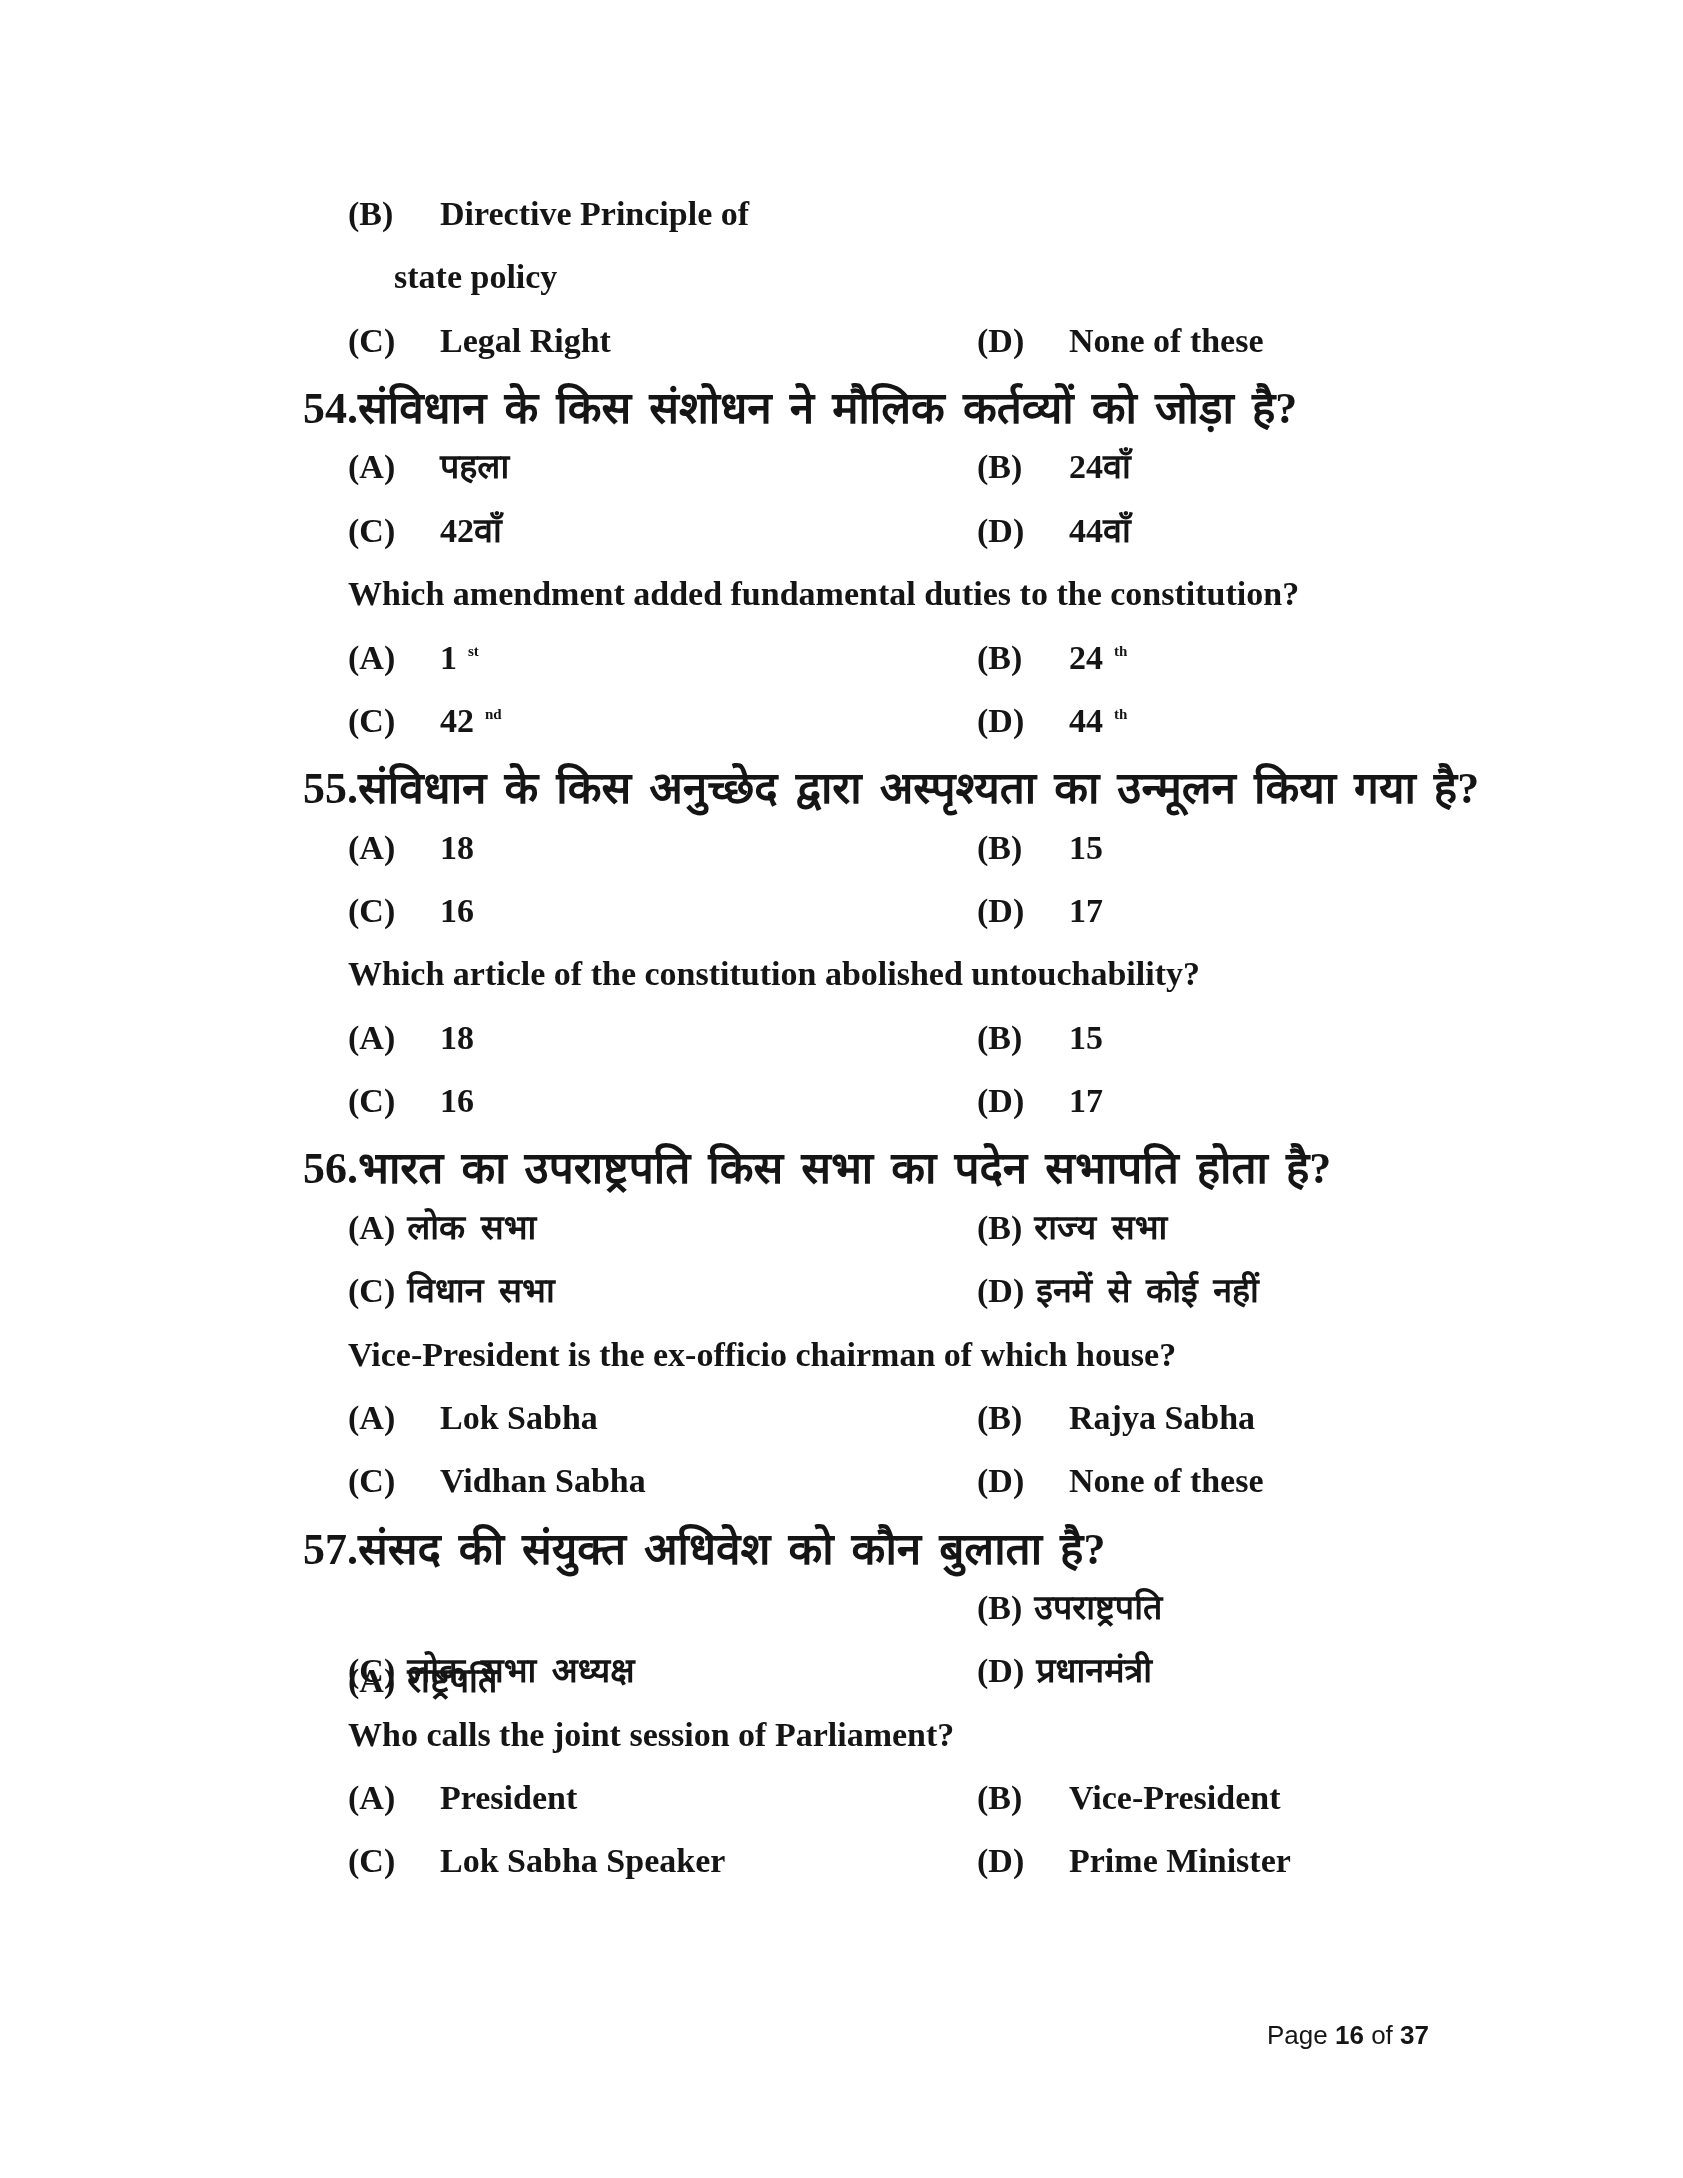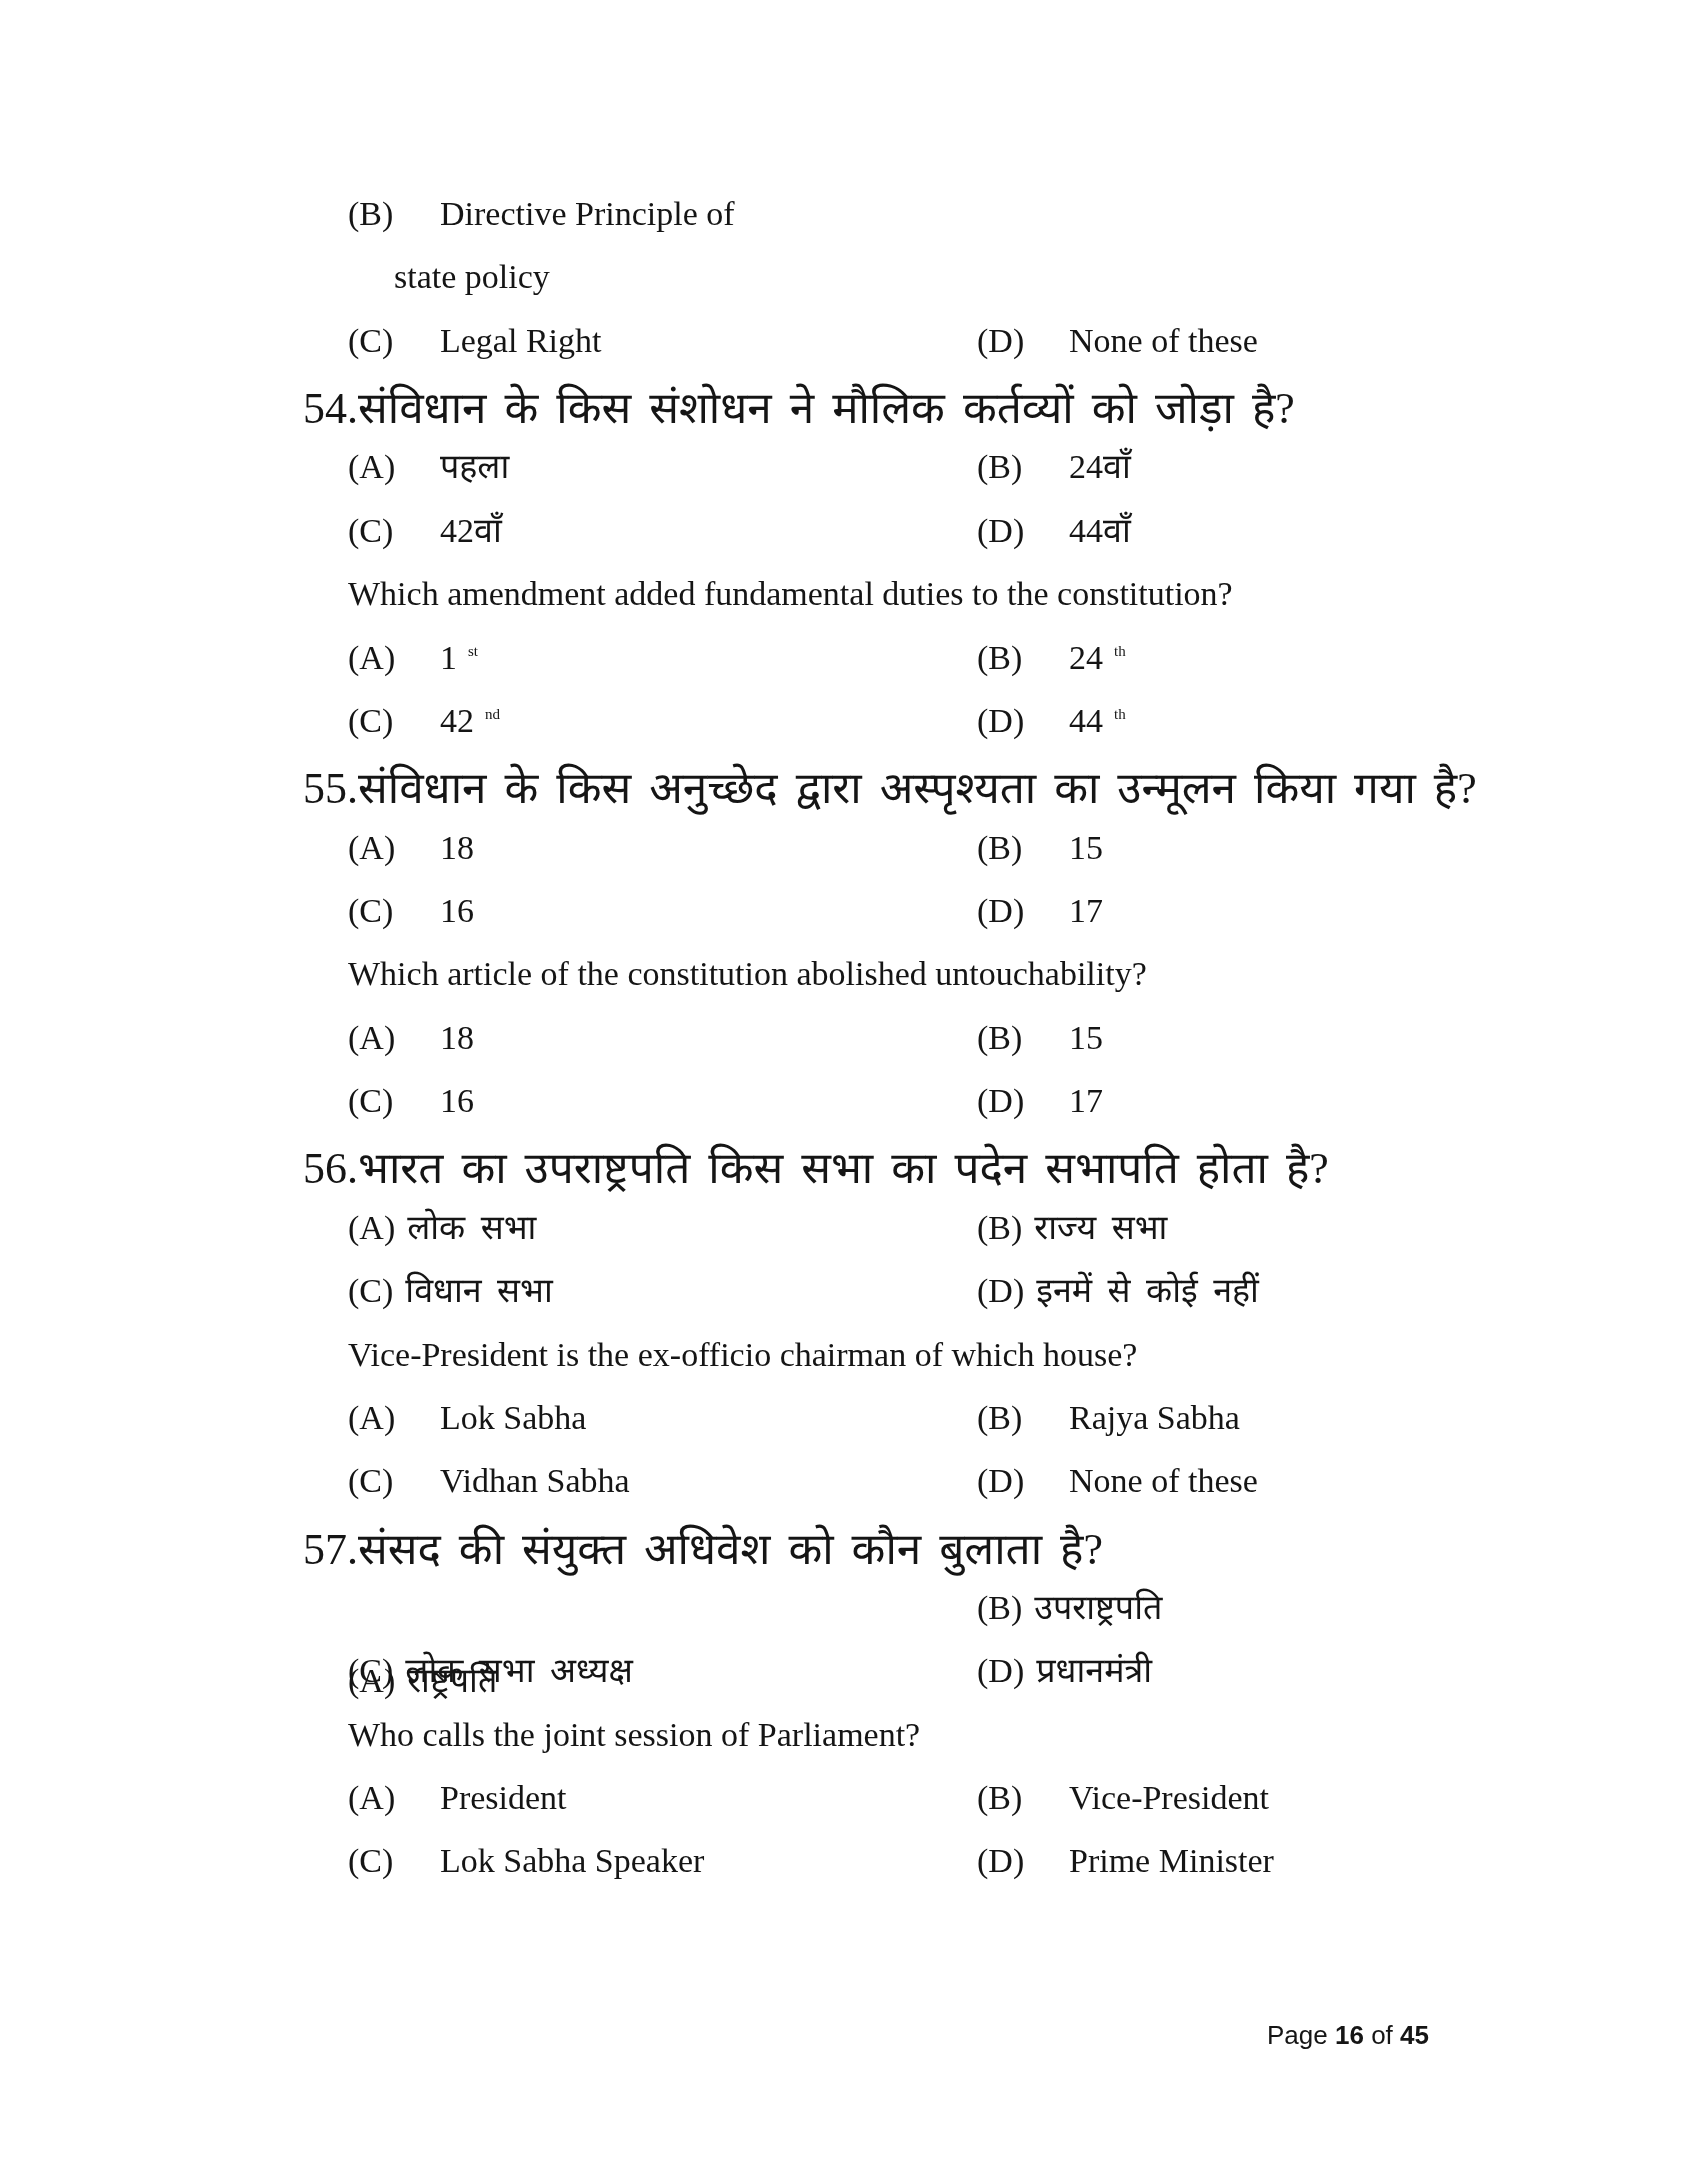--- a/index.html
+++ b/index.html
@@ -5,21 +5,21 @@
   html, body { margin: 0; padding: 0; background: #ffffff; }
   .page {
     position: relative;
     width: 1683px;
     height: 2178px;
     background: #ffffff;
     font-family: "Liberation Serif", "DejaVu Sans", serif;
     color: #151515;
     overflow: hidden;
   }
-  .row { position: absolute; white-space: nowrap; font-size: 34px; line-height: 1.1; }
+  .row { position: absolute; white-space: nowrap; font-size: 34px; line-height: 1.1; font-weight: bold; }
   .q   { left: 303px; font-size: 44px; word-spacing: 7px; }
   .hi  { word-spacing: 7px; }
   .en-q { left: 348px; }
   .cont { left: 394px; }
   .cl { left: 348px; }
   .cr { left: 977px; }
   .spaced .letter { display: inline-block; width: 92px; }
   .compact .letter { margin-right: 12px; }
   .sup { font-size: 15px; position: relative; top: -13px; margin-left: 11px; }
   .footer {
@@ -150,17 +150,17 @@
     <span class="letter">(C)</span><span>Lok Sabha Speaker</span>
   </div>
   <div class="row cr spaced" style="top:1842px">
     <span class="letter">(D)</span><span>Prime Minister</span>
   </div>
 
   <div class="footer">
     <span>Page</span>
     <span class="b">16</span>
     <span>of</span>
-    <span class="b">45</span>
+    <span class="b">37</span>
   </div>
 
 </div>
 
 
 </body></html>

